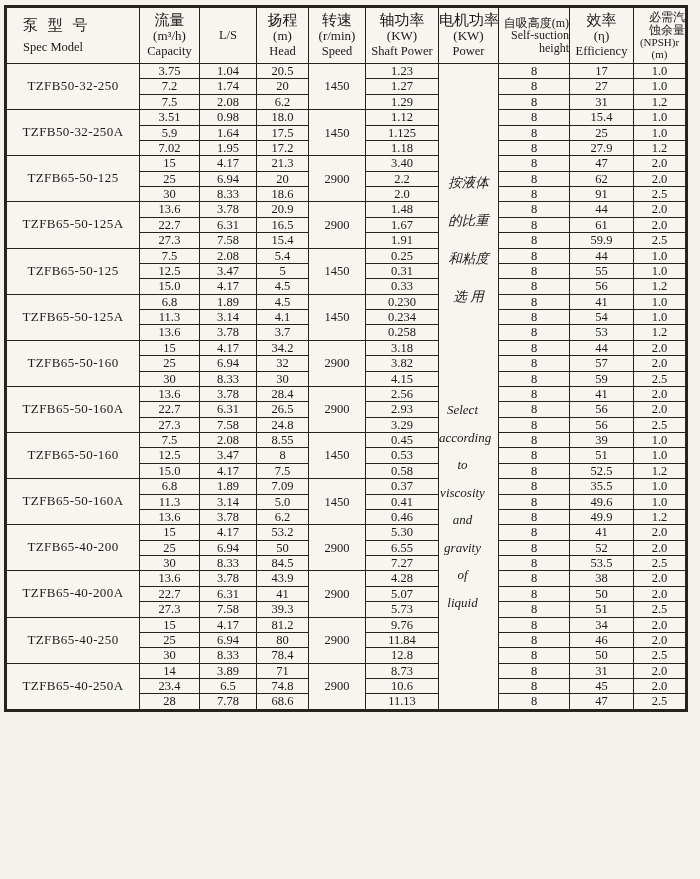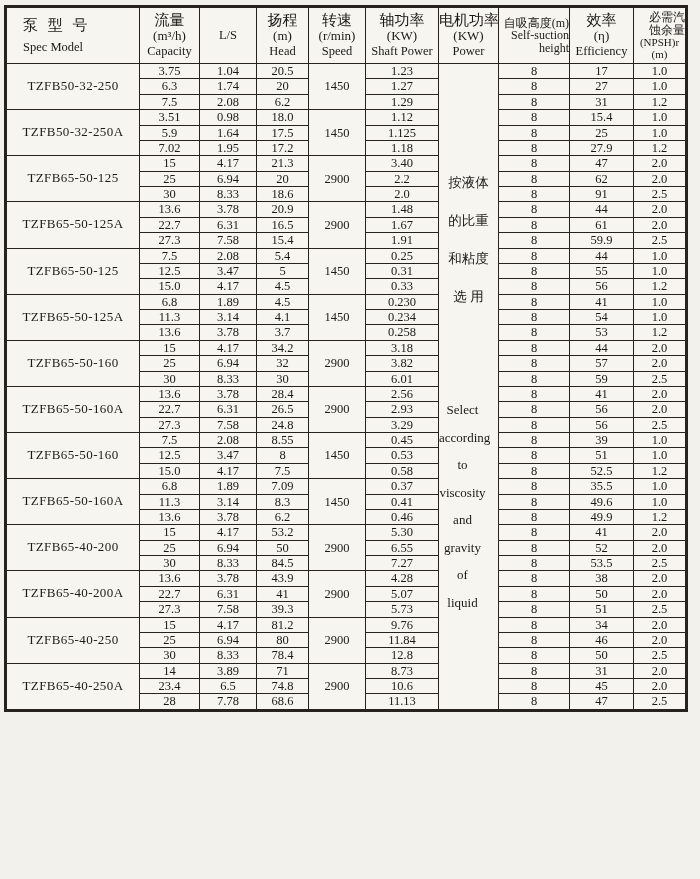--- a/index.html
+++ b/index.html
@@ -35,21 +35,21 @@
   .hz{font-size:15px;}
   .hz-big{font-size:15px;letter-spacing:3px;margin-bottom:6px;}
   .hu{font-size:13px;}
   .he{font-size:12.5px;}
   .model-h{text-align:left;padding-left:16px;}
   .tight{line-height:12.5px;font-size:12px;text-align:right;}
   .tight2{line-height:12px;font-size:11px;}
   td.model-cell{font-size:13px;letter-spacing:0.4px;}
   td.num{font-size:12.5px;}
   td.power-cell{position:relative;vertical-align:top;}
-  .power-note{position:absolute;left:0;top:0;right:0;bottom:0;}
+  .power-note{position:absolute;left:0;top:0;right:0;bottom:0;font-style:italic;}
   .note-zh{position:absolute;top:100px;left:0;right:0;line-height:38px;font-size:13.5px;}
   .note-en{position:absolute;top:332px;left:0;right:12px;line-height:27.5px;font-size:13px;font-family:"Liberation Serif",serif;}
 </style>
 </head>
 <body>
 
 <div class="page">
   <table class="spec">
     <colgroup>
       <col style="width:134px">
@@ -141,21 +141,21 @@
                 <div>of</div>
                 <div>liquid</div>
               </div>
             </div>
           </td>
           <td class="num">8</td>
           <td class="num">17</td>
           <td class="num">1.0</td>
         </tr>
         <tr>
-          <td class="num">6.3</td>
+          <td class="num">7.2</td>
           <td class="num">1.74</td>
           <td class="num">20</td>
           <td class="num">1.27</td>
           <td class="num">8</td>
           <td class="num">27</td>
           <td class="num">1.0</td>
         </tr>
         <tr>
           <td class="num">7.5</td>
           <td class="num">2.08</td>
@@ -327,21 +327,21 @@
           <td class="num">32</td>
           <td class="num">3.82</td>
           <td class="num">8</td>
           <td class="num">57</td>
           <td class="num">2.0</td>
         </tr>
         <tr>
           <td class="num">30</td>
           <td class="num">8.33</td>
           <td class="num">30</td>
-          <td class="num">6.01</td>
+          <td class="num">4.15</td>
           <td class="num">8</td>
           <td class="num">59</td>
           <td class="num">2.5</td>
         </tr>
         <tr>
           <td class="model-cell" rowspan="3">TZFB65-50-160A</td>
           <td class="num">13.6</td>
           <td class="num">3.78</td>
           <td class="num">28.4</td>
           <td class="num" rowspan="3">2900</td>
@@ -404,21 +404,21 @@
           <td class="num">7.09</td>
           <td class="num" rowspan="3">1450</td>
           <td class="num">0.37</td>
           <td class="num">8</td>
           <td class="num">35.5</td>
           <td class="num">1.0</td>
         </tr>
         <tr>
           <td class="num">11.3</td>
           <td class="num">3.14</td>
-          <td class="num">8.3</td>
+          <td class="num">5.0</td>
           <td class="num">0.41</td>
           <td class="num">8</td>
           <td class="num">49.6</td>
           <td class="num">1.0</td>
         </tr>
         <tr>
           <td class="num">13.6</td>
           <td class="num">3.78</td>
           <td class="num">6.2</td>
           <td class="num">0.46</td>

